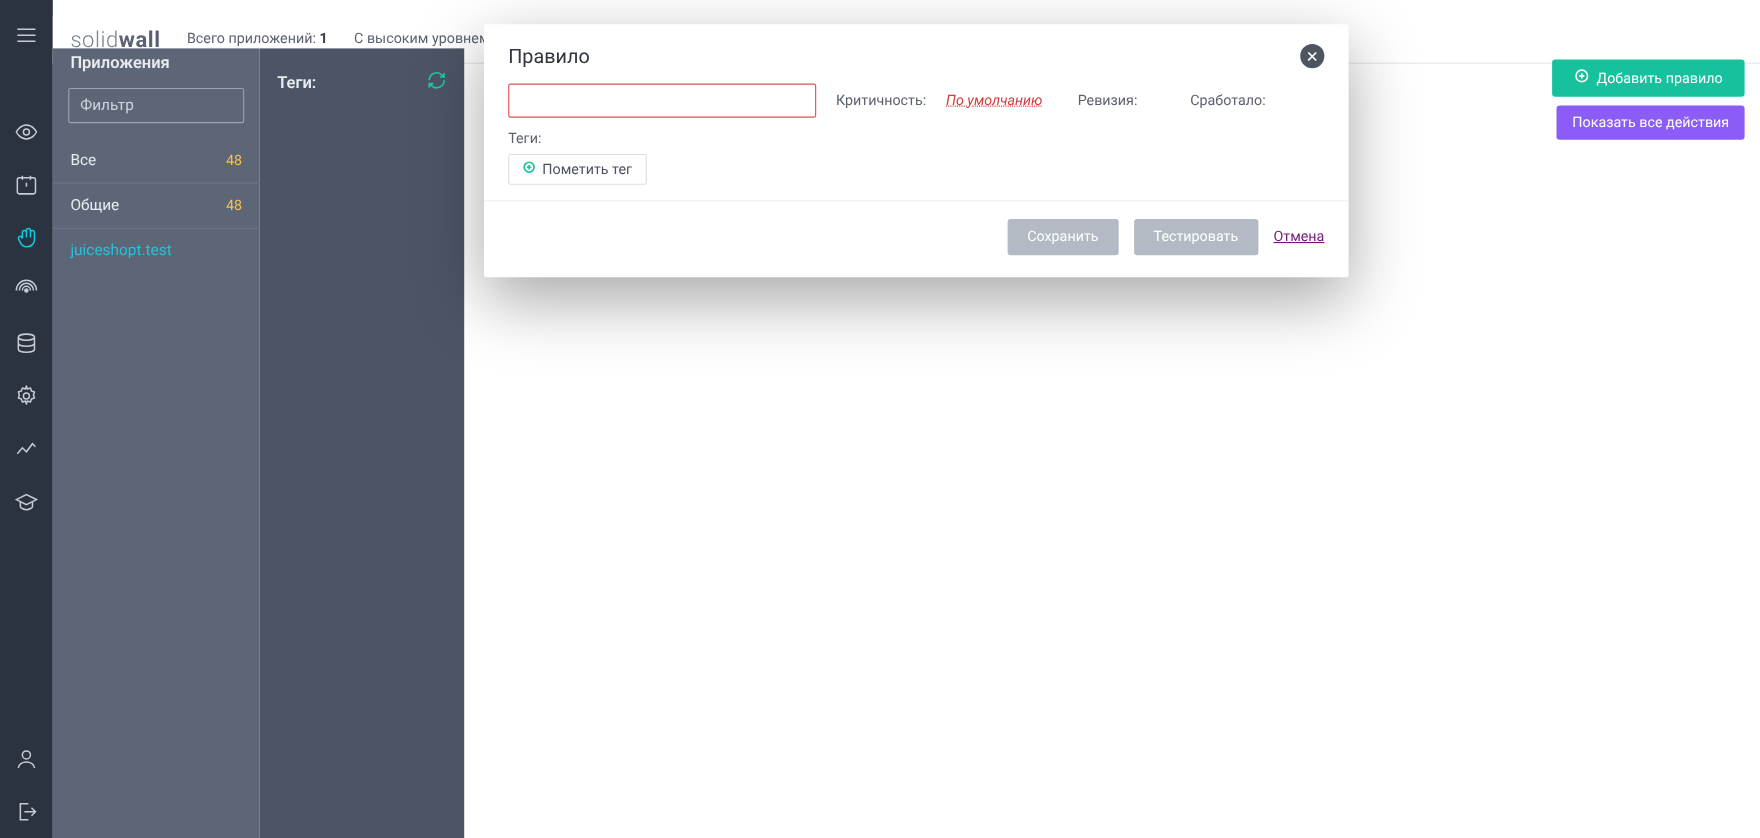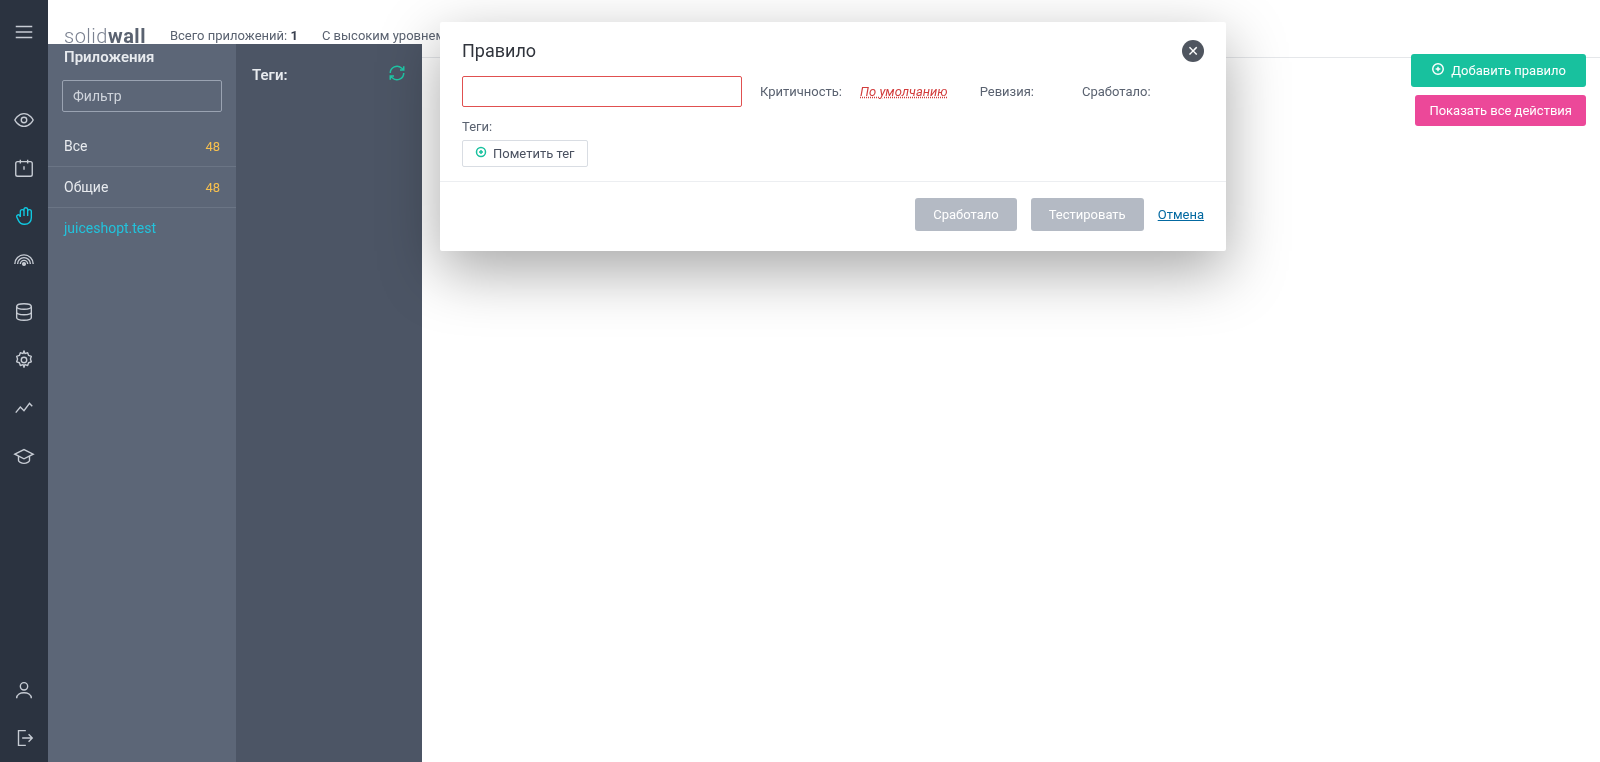--- a/index.html
+++ b/index.html
@@ -29,45 +29,45 @@
 .panel .link { padding:12px 16px; font-size:14px; color:#22c3dc; cursor:pointer; }
 
 
 .tags-col { position:absolute; left:236px; top:44px; width:186px; bottom:0; background:#4c5565; color:#e8ebef; }
 .tags-col .hdr { display:flex; justify-content:space-between; align-items:center; padding:20px 16px; font-size:15px; font-weight:600; }
 .tags-col .refresh { color:#1fc7a6; cursor:pointer; }
 
 
 .top-actions { position:absolute; right:14px; top:54px; display:flex; flex-direction:column; gap:8px; align-items:flex-end; }
 .btn-primary { background:#18c19e; color:#fff; border:none; padding:8px 20px; border-radius:3px; font-size:13px; cursor:pointer; display:flex; align-items:center; gap:6px; }
-.btn-gray { background:#ec4899; color:#fff; border:none; padding:8px 14px; border-radius:3px; font-size:13px; cursor:pointer; }
+.btn-gray { background:#8b5cf6; color:#fff; border:none; padding:8px 14px; border-radius:3px; font-size:13px; cursor:pointer; }
 
 
 .overlay { position:absolute; left:0; top:0; width:1600px; height:762px; pointer-events:none; }
 .modal { position:absolute; left:440px; top:22px; width:786px; background:#fff; box-shadow:0 20px 60px rgba(0,0,0,0.35); border-radius:2px; pointer-events:auto; }
-.modal .titlebar { display:flex; justify-content:space-between; align-items:flex-start; padding:18px 22px 10px; }
+.modal .titlebar { display:flex; justify-content:space-between; align-items:center; padding:18px 22px 10px; }
 .modal .titlebar h2 { font-size:18px; font-weight:400; color:#30343c; }
 .modal .close { width:22px; height:22px; border-radius:50%; background:#4f555f; color:#fff; display:flex; align-items:center; justify-content:center; font-size:14px; cursor:pointer; }
 .modal .row1 { display:flex; align-items:center; gap:18px; padding:4px 22px 10px; font-size:13px; color:#5a6270; }
 .modal .name-input { flex:0 0 280px; border:1px solid #e05050; padding:7px 10px; font-size:13px; border-radius:2px; }
 .modal .crit-val { color:#d23c3c; font-style:italic; text-decoration:underline dotted; cursor:pointer; }
 .modal .tags-row { padding:2px 22px 14px; font-size:13px; color:#5a6270; }
 .modal .add-tag { display:inline-flex; align-items:center; gap:6px; margin-top:6px; border:1px solid #d9dde3; background:#fff; padding:5px 12px; font-size:13px; color:#4a5160; border-radius:2px; cursor:pointer; }
 .modal .add-tag .plus { color:#18c19e; font-weight:700; }
 .modal .divider { border-top:1px solid #eceef1; }
 .modal .canvas { position:relative; height:330px; }
 .node { position:absolute; background:#fff; border:1px solid; border-radius:2px; padding:10px 12px; font-size:13px; color:#30343c; width:116px; min-height:60px; cursor:pointer; }
 .node.green { border-color:#6fbf6f; left:36px; top:30px; }
 .node.blue  { border-color:#6fa8d8; left:36px; top:136px; }
 .node.red   { border-color:#e08a8a; left:36px; top:240px; }
 .node.gray  { border-color:#7a8190; left:190px; top:136px; width:118px; }
 .canvas svg.links { position:absolute; left:0; top:0; width:100%; height:100%; pointer-events:none; }
 .modal .footer { display:flex; justify-content:flex-end; align-items:center; gap:14px; padding:16px 22px 20px; }
 .btn-ghost { background:#b4bac4; color:#fff; border:none; padding:9px 18px; border-radius:3px; font-size:13px; cursor:pointer; }
-.cancel { color:#0369a1; font-size:13px; text-decoration:underline; cursor:pointer; }
+.cancel { color:#701a75; font-size:13px; text-decoration:underline; cursor:pointer; }
 
 </style>
 </head>
 <body>
 
 <div class="rail">
   <div class="icon">
       <svg viewBox="0 0 24 24">
         <path d="M3 6h18M3 12h18M3 18h18"></path>
       </svg>
@@ -196,18 +196,18 @@
           <svg width="12" height="12" viewBox="0 0 24 24" fill="none" stroke="#18c19e" stroke-width="3">
               <circle cx="12" cy="12" r="9"></circle>
               <path d="M12 8v8M8 12h8"></path>
             </svg>
         </span>
         <span>Пометить тег</span>
       </button>
     </div>
     <div class="divider"></div>
     <div class="footer">
-      <button class="btn-ghost">Сработало</button>
+      <button class="btn-ghost">Сохранить</button>
       <button class="btn-ghost">Тестировать</button>
       <span class="cancel">Отмена</span>
     </div>
   </div>
 </div>
 
 </body></html>

